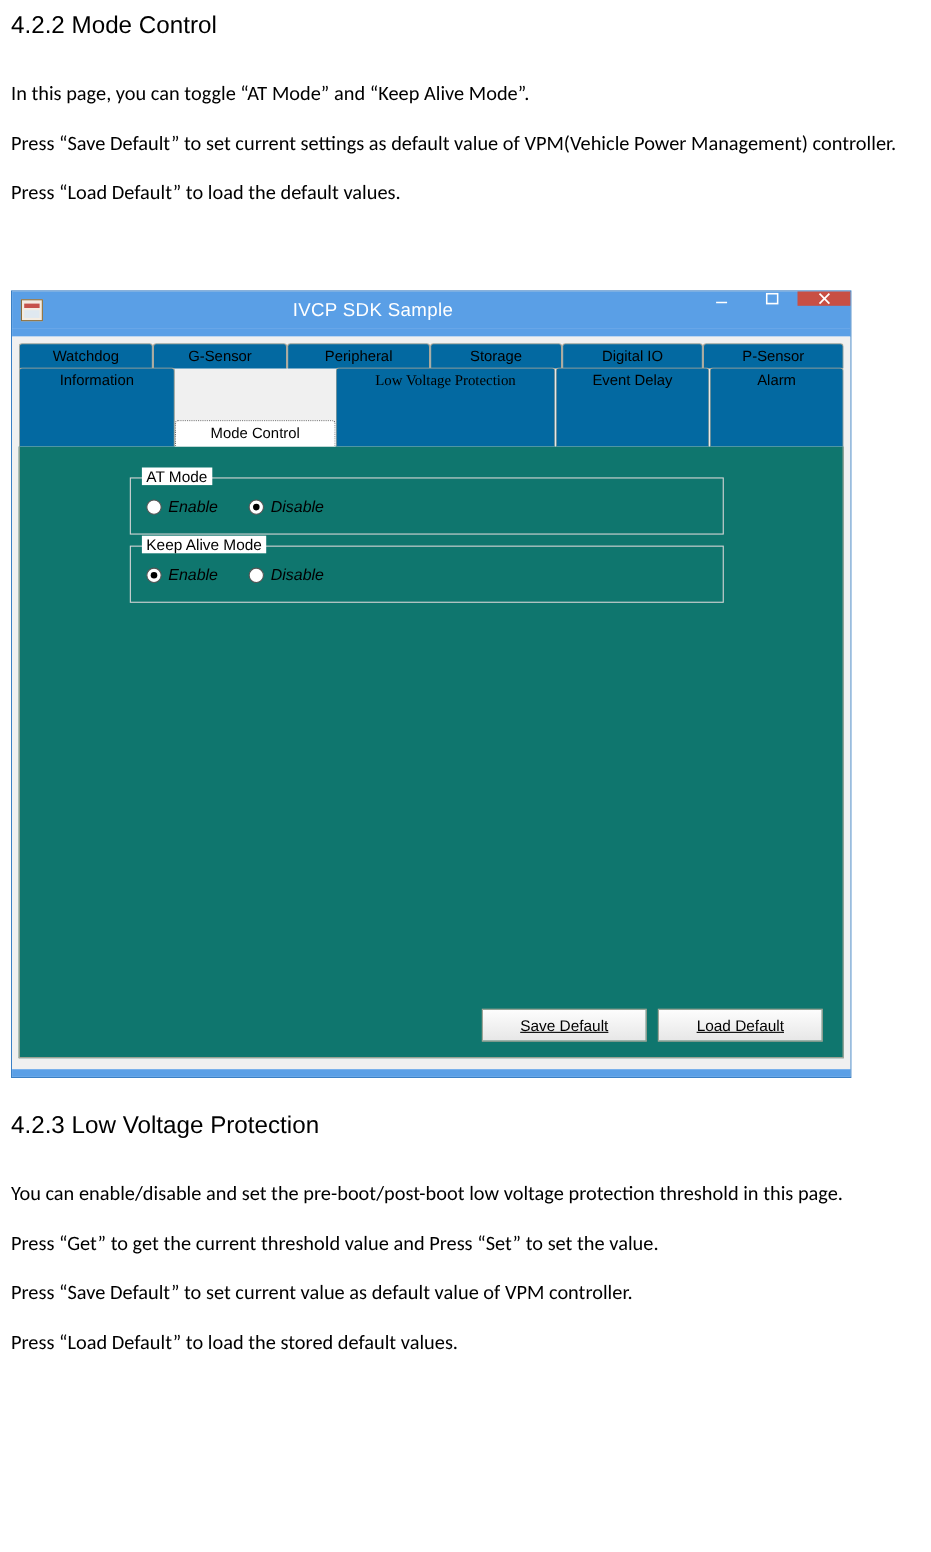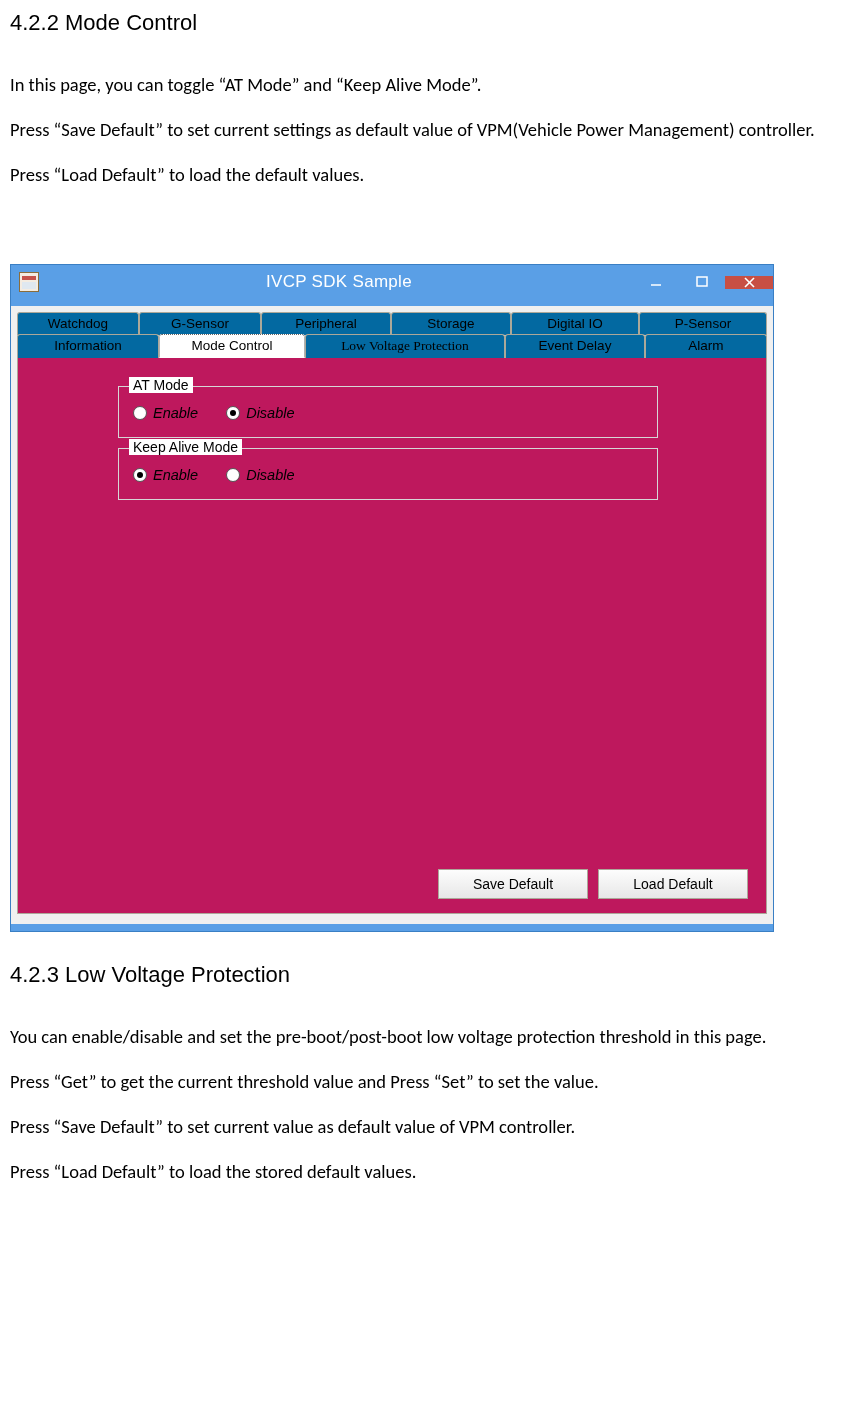--- a/index.html
+++ b/index.html
@@ -35,21 +35,21 @@
     font-family: "Segoe UI", Tahoma, Arial, sans-serif;
     font-size: 13px;
     color: #000;
   }
   .win-chrome {
     height: 7px;
     background: #5a9fe6;
   }
   .titlebar {
     display: flex;
-    align-items: center;
+    align-items: flex-start;
     background: #5a9fe6;
     height: 34px;
     color: #fff;
   }
   .title-icon {
     width: 20px; height: 20px;
     margin: 7px 6px 7px 8px;
     background: #f4ece1;
     border: 1px solid #8a6d3b;
     position: relative;
@@ -123,28 +123,28 @@
     background:#0369a1;
   }
   
   .w-wd { flex:0 0 122px; }
   .w-gs { flex:0 0 122px; }
   .w-pe { flex:0 0 130px; }
   .w-st { flex:0 0 120px; }
   .w-di { flex:0 0 128px; }
   .w-ps { flex:1; }
   .w-inf { flex:0 0 142px; }
-  .w-mc  { flex:0 0 146px; }
+  .w-mc  { flex:0 0 146px;margin-top:48px; }
   .w-lvp { flex:0 0 200px;font-family:Liberation Serif, serif; }
   .w-ed  { flex:0 0 140px; }
   .w-al  { flex:1; }
   .tab-panel {
     border:1px solid #aca899;
     border-top:none;
-    background:#be185d;
+    background:#0f766e;
     height: 556px;
     position:relative;
     padding: 28px 22px 18px 100px;
   }
   
   .groupbox {
     border:1px solid #d6d6d6;
     position:relative;
     padding: 18px 14px 16px 14px;
     margin-bottom: 10px;
@@ -192,20 +192,21 @@
     display:flex;
     gap: 10px;
   }
   .wbtn {
     border:1px solid #aca899;
     background:linear-gradient(#fdfdfd,#e7e7e7);
     padding: 6px 0;
     width: 150px;
     text-align:center;
     font-size:14px;
+    text-decoration:underline;
   }
 </style>
 </head>
 <body>
 
 <h2 class="section">4.2.2 Mode Control</h2>
 
 <p class="body">In this page, you can toggle “AT Mode” and “Keep Alive Mode”.</p>
 <p class="body">Press “Save Default” to set current settings as default value of VPM(Vehicle Power Management) controller.</p>
 <p class="body">Press “Load Default” to load the default values.</p>

